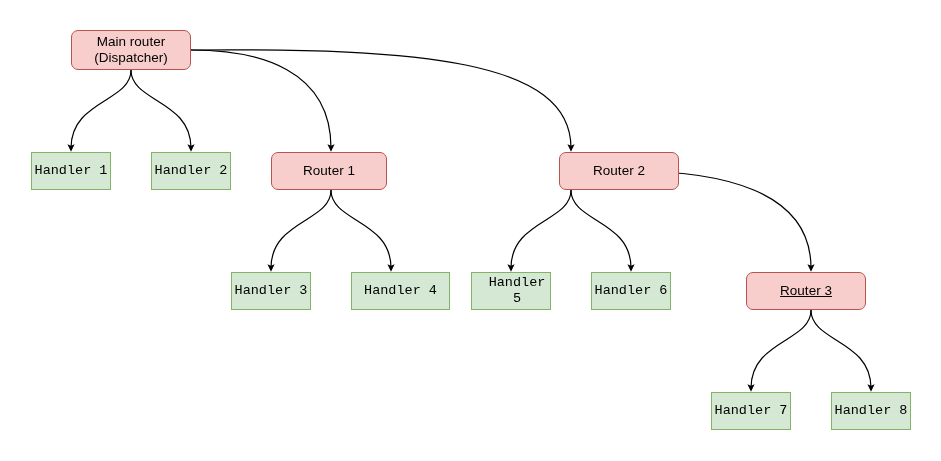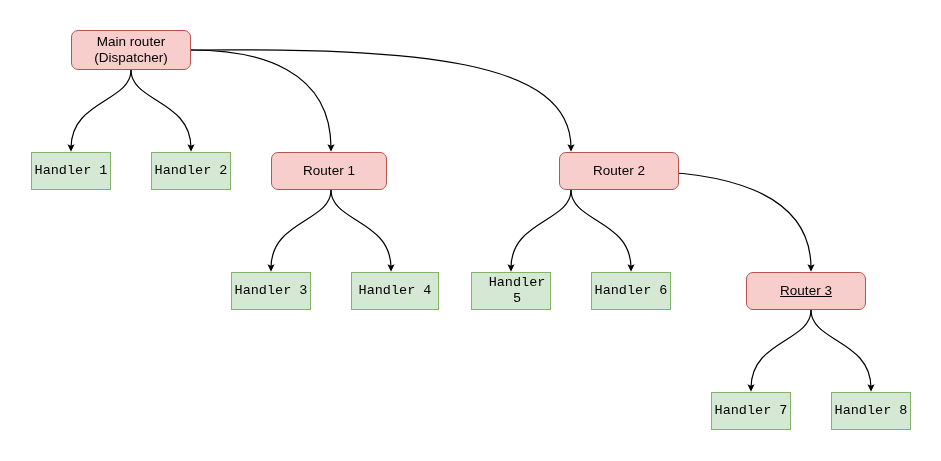--- a/index.html
+++ b/index.html
@@ -87,21 +87,21 @@
   </svg>
 
   <div id="nodes-layer">
       <div class="node-box node-router" style="left: 71px; top: 30px; width: 120px; height: 40px; background: rgb(248, 206, 204); border-color: rgb(184, 84, 80); color: rgb(0, 0, 0);"><span class="node-label">Main router
 (Dispatcher)</span></div>
       <div class="node-box node-handler" style="left: 31px; top: 152px; width: 80px; height: 38px; background: rgb(213, 232, 212); border-color: rgb(130, 179, 102); color: rgb(0, 0, 0);"><span class="node-label">Handler 1</span></div>
       <div class="node-box node-handler" style="left: 151px; top: 152px; width: 80px; height: 38px; background: rgb(213, 232, 212); border-color: rgb(130, 179, 102); color: rgb(0, 0, 0);"><span class="node-label">Handler 2</span></div>
       <div class="node-box node-router" style="left: 271px; top: 152px; width: 116px; height: 38px; background: rgb(248, 206, 204); border-color: rgb(184, 84, 80); color: rgb(0, 0, 0);"><span class="node-label">Router 1</span></div>
       <div class="node-box node-router" style="left: 511px; top: 152px; width: 120px; height: 38px; background: rgb(248, 206, 204); border-color: rgb(184, 84, 80); color: rgb(0, 0, 0); margin-left: 48px;"><span class="node-label">Router 2</span></div>
       <div class="node-box node-handler" style="left: 231px; top: 272px; width: 80px; height: 38px; background: rgb(213, 232, 212); border-color: rgb(130, 179, 102); color: rgb(0, 0, 0);"><span class="node-label">Handler 3</span></div>
-      <div class="node-box node-handler" style="left: 351px; top: 272px; width: 88px; height: 38px; background: rgb(213, 232, 212); border-color: rgb(130, 179, 102); color: rgb(0, 0, 0);"><span class="node-label">Handler 4</span></div>
+      <div class="node-box node-handler" style="left: 351px; top: 272px; width: 99px; height: 38px; background: rgb(213, 232, 212); border-color: rgb(130, 179, 102); color: rgb(0, 0, 0);"><span class="node-label">Handler 4</span></div>
       <div class="node-box node-handler" style="left: 471px; top: 272px; width: 80px; height: 38px; background: rgb(213, 232, 212); border-color: rgb(130, 179, 102); color: rgb(0, 0, 0); padding-left: 12px;"><span class="node-label">Handler 5</span></div>
       <div class="node-box node-handler" style="left: 591px; top: 272px; width: 80px; height: 38px; background: rgb(213, 232, 212); border-color: rgb(130, 179, 102); color: rgb(0, 0, 0);"><span class="node-label">Handler 6</span></div>
       <div class="node-box node-router" style="left: 746px; top: 272px; width: 120px; height: 38px; background: rgb(248, 206, 204); border-color: rgb(184, 84, 80); color: rgb(0, 0, 0); text-decoration: underline;"><span class="node-label">Router 3</span></div>
       <div class="node-box node-handler" style="left: 711px; top: 392px; width: 80px; height: 38px; background: rgb(213, 232, 212); border-color: rgb(130, 179, 102); color: rgb(0, 0, 0);"><span class="node-label">Handler 7</span></div>
       <div class="node-box node-handler" style="left: 831px; top: 392px; width: 80px; height: 38px; background: rgb(213, 232, 212); border-color: rgb(130, 179, 102); color: rgb(0, 0, 0);"><span class="node-label">Handler 8</span></div>
     </div>
 
 </div>
 
 </body></html>

